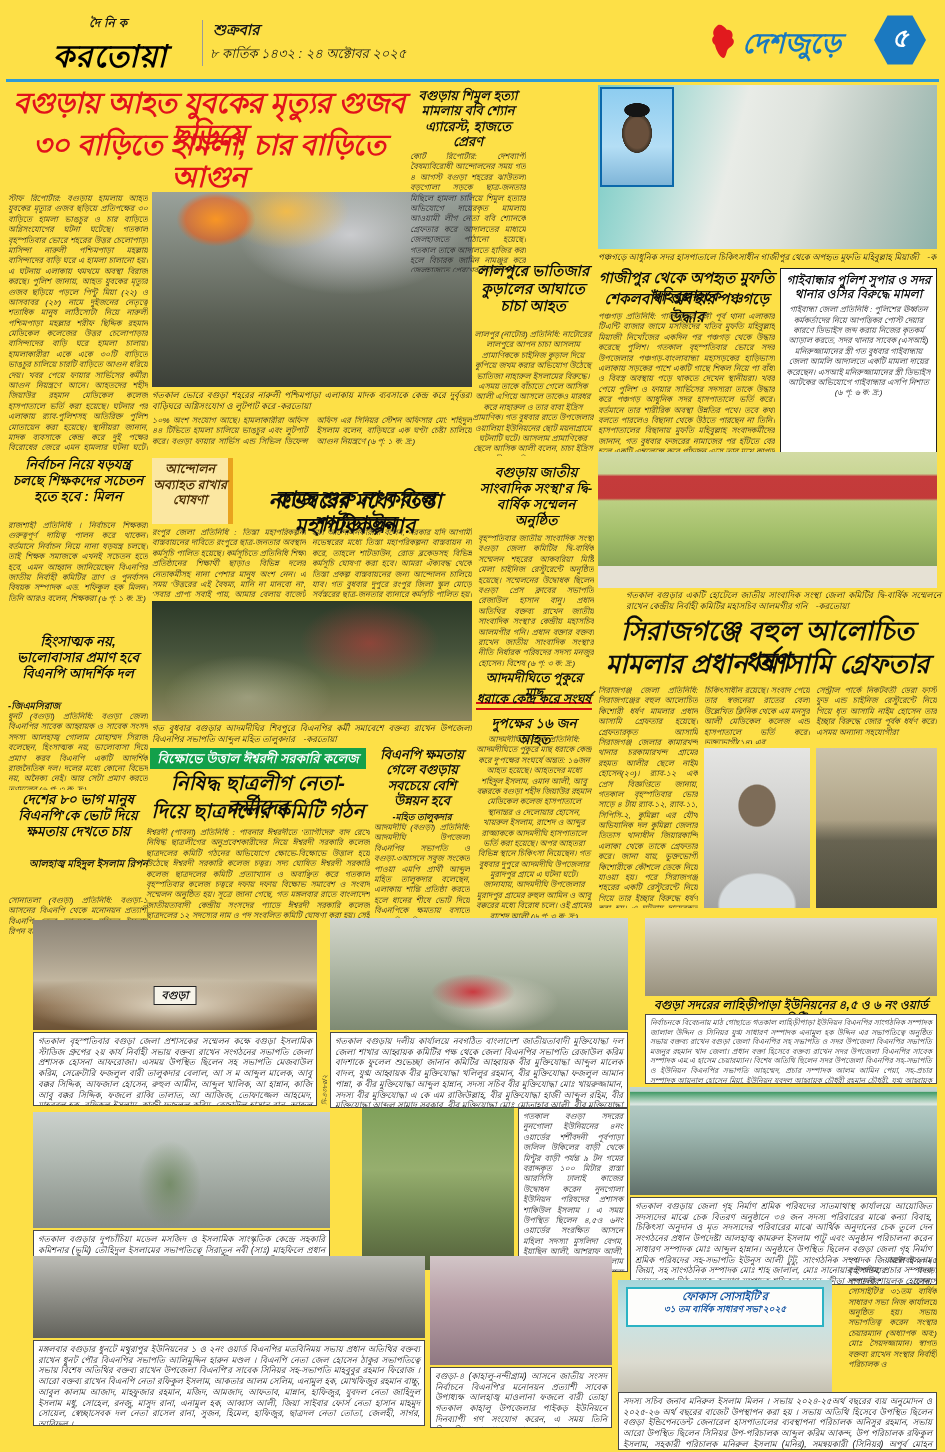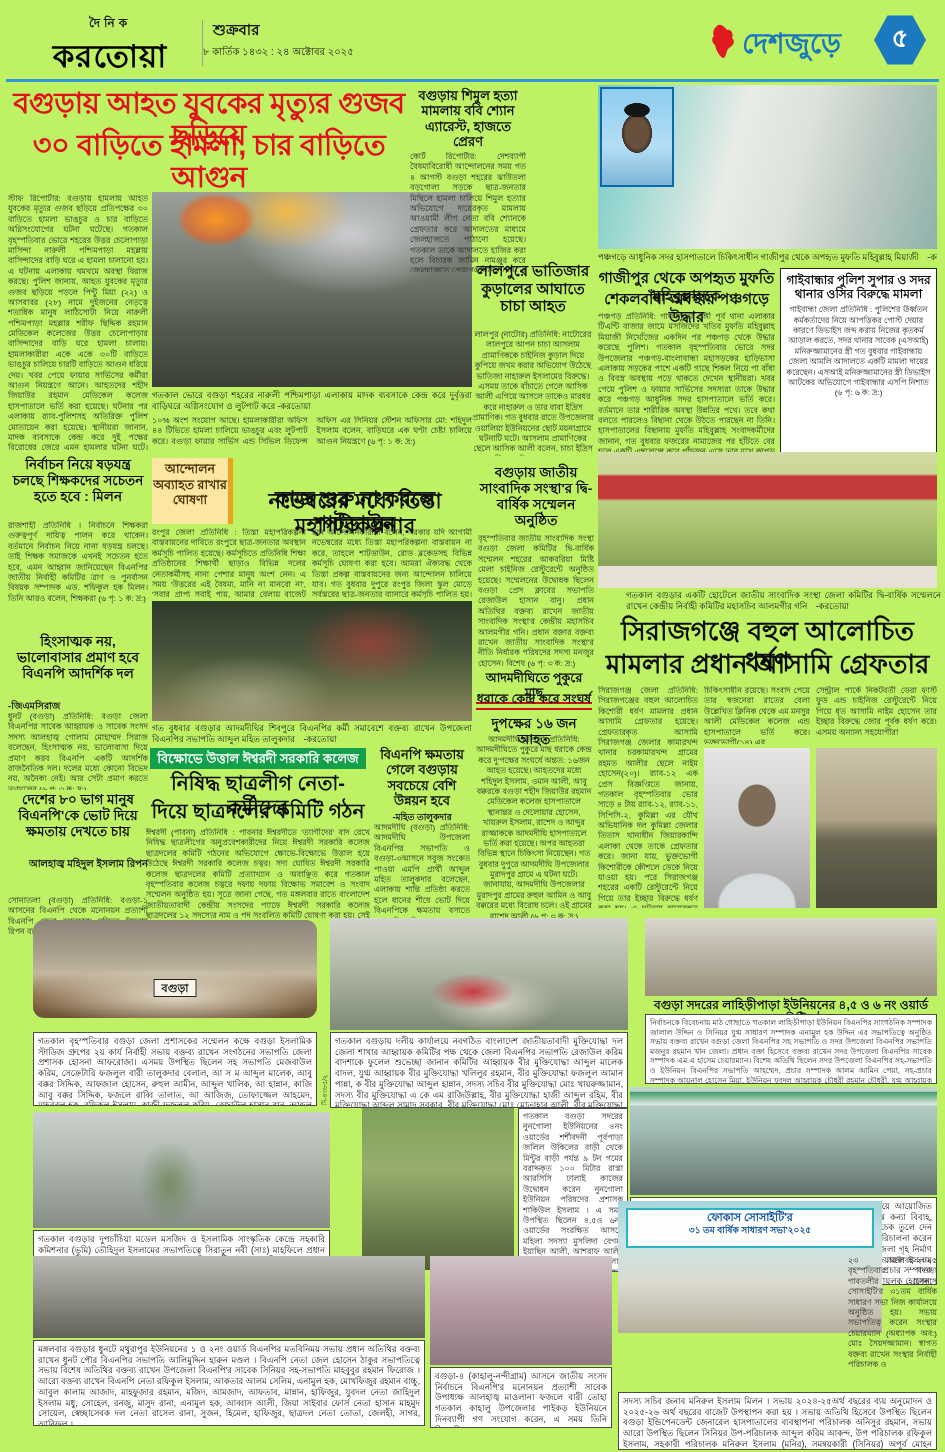--- a/index.html
+++ b/index.html
@@ -1,16 +1,16 @@
 <!DOCTYPE html>
 <html><head>
 <meta charset="utf-8">
 <style>
   html,body{margin:0;padding:0;background:#d9d9d9;font-family:"Liberation Sans","DejaVu Sans",sans-serif;}
-  #paper{position:relative;width:945px;height:1452px;background:#bef264;margin:0 auto;overflow:hidden;color:#161616;}
+  #paper{position:relative;width:945px;height:1452px;background:#fde047;margin:0 auto;overflow:hidden;color:#161616;font-style:italic;}
   .abs{position:absolute;}
   .bt{font-size:8px;line-height:1.3;text-align:justify;overflow:hidden;color:#242424;}
   .bt2{font-size:7.5px;line-height:1.28;text-align:justify;overflow:hidden;color:#242424;}
   .cap{font-size:8.5px;line-height:1.26;text-align:justify;overflow:hidden;color:#101010;}
   .capbox{border:1px solid #4a4a4a;padding:3px 4px;background:#fff;}
   .hc{font-weight:bold;text-align:center;color:#0c0c0c;line-height:1.18;}
   .hl-red{font-weight:bold;text-align:center;color:#e2121b;line-height:1.1;letter-spacing:-0.5px;}
   .photo{overflow:hidden;}
   .byline{font-weight:bold;text-align:center;font-size:9.5px;color:#111;}
   .kicker-yellow{background:#fbe7a1;border-right:5px solid #e9a31e;font-weight:bold;color:#4a2c00;text-align:center;font-size:12.5px;line-height:1.25;padding-top:4px;}
@@ -70,21 +70,21 @@
 <body>
 
 <div id="paper">
 
   <div class="abs" style="left:26px;top:14px;width:168px;text-align:center;">
     <div style="font-size:12px;font-weight:bold;letter-spacing:4px;">দৈনিক</div>
     <div style="font-size:31px;font-weight:bold;letter-spacing:1px;margin-top:-2px;color:#000;">করতোয়া</div>
   </div>
   <div class="abs" style="left:202px;top:20px;width:1px;height:46px;background:#9a9a9a;"></div>
   <div class="abs" style="left:213px;top:18px;font-size:15px;font-weight:bold;">শুক্রবার</div>
-  <div class="abs" style="left:203px;top:44px;font-size:10px;">৮ কার্তিক ১৪৩২ : ২৪ অক্টোবর ২০২৫</div>
+  <div class="abs" style="left:210px;top:44px;font-size:13px;">৮ কার্তিক ১৪৩২ : ২৪ অক্টোবর ২০২৫</div>
   <span class="abs" style="left:710px;top:24px;">
     <svg width="27" height="36" viewBox="0 0 27 36">
         <path d="M8 1 C4 4 2 8 4 12 C1 14 2 19 5 21 C6 26 10 34 14 34 C17 31 16 26 19 24 C23 22 26 17 22 14 C24 10 21 5 17 6 C14 2 11 0 8 1 Z" fill="#e11a1e"></path>
       </svg>
   </span>
   <div class="abs" style="left:742px;top:22px;font-size:28px;font-weight:bold;color:#1878bf;">দেশজুড়ে</div>
   <div class="abs hexa" style="left:874px;top:14px;width:52px;height:52px;font-size:26px;">৫</div>
   <div class="abs" style="left:6px;top:79px;width:933px;height:3px;background:#2e9bd6;"></div>
 
   <div class="abs hl-red" style="left:8px;top:88px;width:402px;font-size:29px;">বগুড়ায় আহত যুবকের মৃত্যুর গুজব ছড়িয়ে</div>
@@ -152,21 +152,21 @@
 
   <div class="abs hc" style="left:374px;top:747px;width:96px;font-size:13px;">বিএনপি ক্ষমতায় গেলে বগুড়ায় সবচেয়ে বেশি উন্নয়ন হবে</div>
   <div class="abs byline" style="left:374px;top:810px;width:96px;font-size:9px;">-মহিত তালুকদার</div>
   <div class="abs bt" style="left:374px;top:823px;width:96px;height:99px;">আদমদীঘি (বগুড়া) প্রতিনিধি: আদমদীঘি উপজেলা বিএনপির সভাপতি ও বগুড়া-৩আসনে সবুজ সংকেত পাওয়া এমপি প্রার্থী আব্দুল মহিত তালুকদার বলেছেন, এলাকায় শান্তি প্রতিষ্ঠা করতে হলে ধানের শীষে ভোট দিয়ে বিএনপিকে ক্ষমতায় বসাতে হবে। বিএনপি ক্ষমতায় গেলে বগুড়া জেলায় সবচেয়ে বেশি (৬ পৃ: ১ ক: দ্র:)</div>
 
   <div class="abs hc red-underline" style="left:476px;top:671px;width:116px;font-size:12.5px;">আদমদীঘিতে পুকুরে মাছ</div>
   <div class="abs hc red-underline" style="left:476px;top:692px;width:116px;font-size:12.5px;">ধরাকে কেন্দ্র করে সংঘর্ষ</div>
   <div class="abs hc" style="left:476px;top:716px;width:116px;font-size:13.5px;">দুপক্ষের ১৬ জন আহত</div>
   <div class="abs bt" style="left:476px;top:735px;width:116px;height:187px;text-align:center;">আদমদীঘি (বগুড়া) প্রতিনিধি: আদমদীঘিতে পুকুরে মাছ ধরাকে কেন্দ্র করে দু'পক্ষের সংঘর্ষে অন্তত: ১৬জন আহত হয়েছে। আহতদের মধ্যে শহিদুল ইসলাম, ওমান আলী, আবু বক্করকে বগুড়া শহীদ জিয়াউর রহমান মেডিকেল কলেজ হাসপাতালে স্থানান্তর ও দেলোয়ার হোসেন, খায়রুল ইসলাম, রাশেদ ও আব্দুর রাজ্জাককে আদমদীঘি হাসপাতালে ভর্তি করা হয়েছে। অপর আহতরা বিভিন্ন স্থানে চিকিৎসা নিয়েছেন। গত বুধবার দুপুরে আদমদীঘি উপজেলার মুরাদপুর গ্রামে এ ঘটনা ঘটে। জানাযায়, আদমদীঘি উপজেলার মুরাদপুর গ্রামের রুহুল আমিন ও আবু বক্করের মধ্যে বিরোধ চলে। ওই গ্রামের রাশেদ আলী (৬ পৃ: ৩ ক: দ্র:)</div>
 
-  <div class="abs photo ph-meet" style="left:33px;top:920px;width:284px;height:98px;border-radius:11px;">
+  <div class="abs photo ph-meet" style="left:33px;top:920px;width:284px;height:110px;">
     <div class="inphoto-label" style="left:50%;top:60%;transform:translateX(-50%);">বগুড়া</div>
   </div>
   <div class="abs cap capbox" style="left:33px;top:1032px;width:284px;height:74px;box-sizing:border-box;">গতকাল বৃহস্পতিবার বগুড়া জেলা প্রশাসকের সম্মেলন কক্ষে বগুড়া ইসলামিক স্টাডিজ গ্রুপের ২য় কার্য নির্বাহী সভায় বক্তব্য রাখেন সংগঠনের সভাপতি জেলা প্রশাসক হোসনা আফরোজা। এসময় উপস্থিত ছিলেন সহ সভাপতি মেজবাউল করিম, সেক্রেটারি ফজলুল বারী তালুকদার বেলাল, আ স ম আব্দুল মালেক, আবু বক্কর সিদ্দিক, আফজাল হোসেন, রুহুল আমীন, আব্দুল খালিক, আ হান্নান, কাজি আবু বক্কর সিদ্দিক, ফজলে রাব্বি তালাত, আ আজিজ, তোফাজ্জেল আহমেদ, মাহবুবুল হক, রফিকুল ইসলাম, কাজী ফজলুল করিম, রেজাউল হাসান রানু, আব্দুল কাদের, ইসরাফিল হোসাইন, আরেফ বিন্যা প্রমুখ।</div>
 
   <div class="abs photo ph-flower" style="left:330px;top:918px;width:298px;height:112px;"></div>
   <div class="abs cap capbox" style="left:330px;top:1032px;width:298px;height:76px;box-sizing:border-box;">গতকাল বগুড়ায় দলীয় কার্যালয়ে নবগঠিত বাংলাদেশ জাতীয়তাবাদী মুক্তিযোদ্ধা দল জেলা শাখার আহ্বায়ক কমিটির পক্ষ থেকে জেলা বিএনপির সভাপতি রেজাউল করিম বাদশাকে ফুলেল শুভেচ্ছা জানান কমিটির আহ্বায়ক বীর মুক্তিযোদ্ধা আব্দুল মালেক বাদল, যুগ্ম আহ্বায়ক বীর মুক্তিযোদ্ধা খলিলুর রহমান, বীর মুক্তিযোদ্ধা ফজলুল আমান পান্না, ক বীর মুক্তিযোদ্ধা আব্দুল হান্নান, সদস্য সচিব বীর মুক্তিযোদ্ধা মোঃ খায়রুজ্জামান, সদস্য বীর মুক্তিযোদ্ধা এ কে এম রাজিউল্লাহ, বীর মুক্তিযোদ্ধা হাজী আব্দুল রহিম, বীর মুক্তিযোদ্ধা আব্দুল সামাদ সরকার, বীর মুক্তিযোদ্ধা মোঃ মোতাহার আলী, বীর মুক্তিযোদ্ধা এ কে এম ঈসা বাবলা, বীর মুক্তিযোদ্ধা মোঃ আব্দুল জলিল চৌধুরীসহ নবগঠিত কমিটির সকল নেতৃবৃন্দ।</div>
   <div class="abs vcred" style="left:319px;top:1045px;height:60px;">দি-৪৩৮৫/২</div>
 
   <div class="abs photo ph-group" style="left:645px;top:918px;width:292px;height:78px;"></div>
   <div class="abs hc" style="left:645px;top:998px;width:292px;font-size:12px;">বগুড়া সদরের লাহিড়ীপাড়া ইউনিয়নের ৪,৫ ও ৬ নং ওয়ার্ড কেন্দ্র কমিটি গঠন</div>
@@ -180,21 +180,21 @@
 
   <div class="abs photo ph-check" style="left:630px;top:1087px;width:307px;height:108px;"></div>
   <div class="abs cap capbox" style="left:630px;top:1197px;width:307px;height:88px;box-sizing:border-box;">গতকাল বগুড়ায় জেলা গৃহ নির্মাণ শ্রমিক পরিষদের সাতমাথাস্থ কার্যালয়ে আয়োজিত সদস্যদের মাঝে চেক বিতরণ অনুষ্ঠানে ৩৪ জন সদস্য পরিবারের মাঝে কন্যা বিবাহ, চিকিৎসা অনুদান ও মৃত সদস্যদের পরিবারের মাঝে আর্থিক অনুদানের চেক তুলে দেন সংগঠনের প্রধান উপদেষ্টা আলহাজ্ব কামরুল ইসলাম পাটু এবং অনুষ্ঠান পরিচালনা করেন সাধারণ সম্পাদক মোঃ আব্দুল হান্নান। অনুষ্ঠানে উপস্থিত ছিলেন বগুড়া জেলা গৃহ নির্মাণ শ্রমিক পরিষদের সহ-সভাপতি ইউনুস আলী টুটু, সাংগঠনিক সম্পাদক জিয়ারুল ইসলাম জিয়া, সহ সাংগঠনিক সম্পাদক মোঃ শাহ জালাল, মোঃ সানোয়ার ইসলাম, প্রচার সম্পাদক আসল শেখ মিঠু, সমাজ কল্যাণ সম্পাদক শফিকুল হাসান, ক্রীড়া সম্পাদক শায়লক হোসেন, সাংস্কৃতিক সম্পাদক বাদল হোসেন বারী সহ সংগঠনের বিভিন্ন পর্যায়ের নেতৃবৃন্দ ।</div>
 
   <div class="abs photo ph-crowd" style="left:33px;top:1256px;width:392px;height:82px;"></div>
   <div class="abs cap capbox" style="left:33px;top:1340px;width:392px;height:86px;box-sizing:border-box;">মঙ্গলবার বগুড়ার ধুনটে মথুরাপুর ইউনিয়নের ১ ও ২নং ওয়ার্ড বিএনপির মতবিনিময় সভায় প্রধান অতিথির বক্তব্য রাখেন ধুনট পৌর বিএনপির সভাপতি আলিমুদ্দিন হারুন মণ্ডল । বিএনপি নেতা জেল হোসেন ঠাকুর সভাপতিত্বে সভায় বিশেষ অতিথির বক্তব্য রাখেন উপজেলা বিএনপি'র সাবেক সিনিয়র সহ-সভাপতি মাহবুবুর রহমান ফিরোজ । আরো বক্তব্য রাখেন বিএনপি নেতা রফিকুল ইসলাম, আকতার আলম সেলিম, এনামুল হক, মোখফিজুর রহমান বাচ্চু, আবুল কালাম আজাদ, মাহফুজার রহমান, মজিদ, আমজাদ, আফতাব, মান্নান, হাফিজুর, যুবদল নেতা জাহিদুল ইসলাম মধু, সোহেল, রনজু, মাসুদ রানা, এনামুল হক, আব্বাস আলী, জিয়া সাইবার ফোর্স নেতা হাসান মাহমুদ সোয়েল, স্বেচ্ছাসেবক দল নেতা রাসেল রানা, সুজন, হিমেল, হাফিজুর, ছাত্রদল নেতা তোতা, জেলহী, সাগর, আরিফুল ।</div>
 
   <div class="abs photo ph-kahalu" style="left:430px;top:1256px;width:182px;height:109px;"></div>
   <div class="abs cap capbox" style="left:430px;top:1367px;width:182px;height:61px;box-sizing:border-box;">বগুড়া-৪ (কাহালু-নন্দীগ্রাম) আসনে জাতীয় সংসদ নির্বাচনে বিএনপি'র মনোনয়ন প্রত্যাশী সাবেক উপাধ্যক্ষ আলহাজ্ব মাওলানা ফজলে বারী তোহা গতকাল কাহালু উপজেলার পাইকড় ইউনিয়নে দিনব্যাপী গণ সংযোগ করেন, এ সময় তিনি বিএনপি'র ভারপ্রাপ্ত চেয়ারম্যান তারেক রহমানের স্বপ্নের বাংলাদেশ বিনির্মাণের ৩১ দফার লিফলেট বিতরণ করেন এবং ধানের শীষে ভোট চান । এ সময় তার সাথে নন্দীগ্রাম এবং কাহালু উপজেলার বিএনপি, যুবদল এবং ছাত্রদলের নেতৃবৃন্দ উপস্থিত ছিলেন ।</div>
 
-  <div class="abs photo ph-focus" style="left:618px;top:1201px;width:264px;height:132px;">
+  <div class="abs photo ph-focus" style="left:618px;top:1280px;width:214px;height:132px;">
     <div class="focus-banner">
       <div style="font-size:11px;line-height:1.4;">ফোকাস সোসাইটি'র</div>
       <div style="font-size:9px;line-height:1.3;">৩১ তম বার্ষিক সাধারণ সভা'২০২৫</div>
     </div>
   </div>
   <div class="abs bt" style="left:848px;top:1256px;width:89px;height:132px;">২৩ অক্টোবর-২০২৫ বৃহস্পতিবার বগুড়া গাবতলীর ফোকাস সোসাইটি'র ৩১তম বার্ষিক সাধারণ সভা নিজ কার্যালয়ে অনুষ্ঠিত হয়। সভায় সভাপতিত্ব করেন সংস্থার চেয়ারম্যান (অধ্যাপক অব:) মোঃ সৈয়দজ্জামান। স্বাগত বক্তব্য রাখেন সংস্থার নির্বাহী পরিচালক ও</div>
   <div class="abs cap capbox" style="left:618px;top:1392px;width:319px;height:58px;box-sizing:border-box;">সদস্য সচিব জনাব মনিরুল ইসলাম মিলন । সভায় ২০২৪-২৫অর্থ বছরের ব্যয় অনুমোদন ও ২০২৫-২৬ অর্থ বছরের বাজেট উপস্থাপন করা হয় । সভায় অতিথি হিসেবে উপস্থিত ছিলেন বগুড়া ইন্ডিপেনডেন্ট জেনারেল হাসপাতালের ব্যবস্থাপনা পরিচালক অনিসুর রহমান, সভায় আরো উপস্থিত ছিলেন সিনিয়র উপ-পরিচালক আব্দুল করিম আকন্দ, উপ পরিচালক রফিকুল ইসলাম, সহকারী পরিচালক মনিরুল ইসলাম (মনির), সমন্বয়কারী (সিনিয়র) অপূর্ব মোহন তালুকদার, সিনিয়র উপ-সমন্বয়কারী শফিকুল আলম, উপ-সমন্বয়কারী শামীম হোসেন প্রমুখ । বক্তাগন ফোকাস সোসাইটি'র সাফল্য কামনা করেন ।</div>
 
 </div>
 

